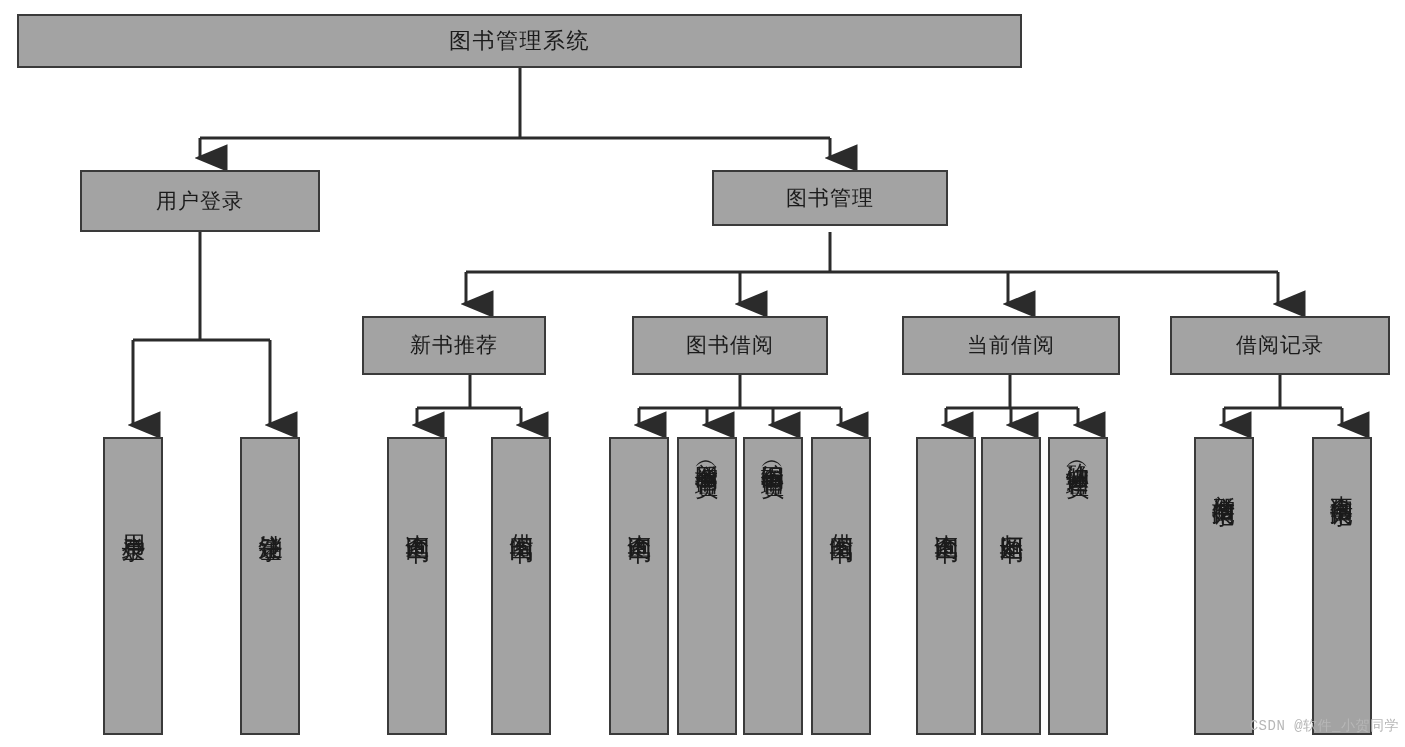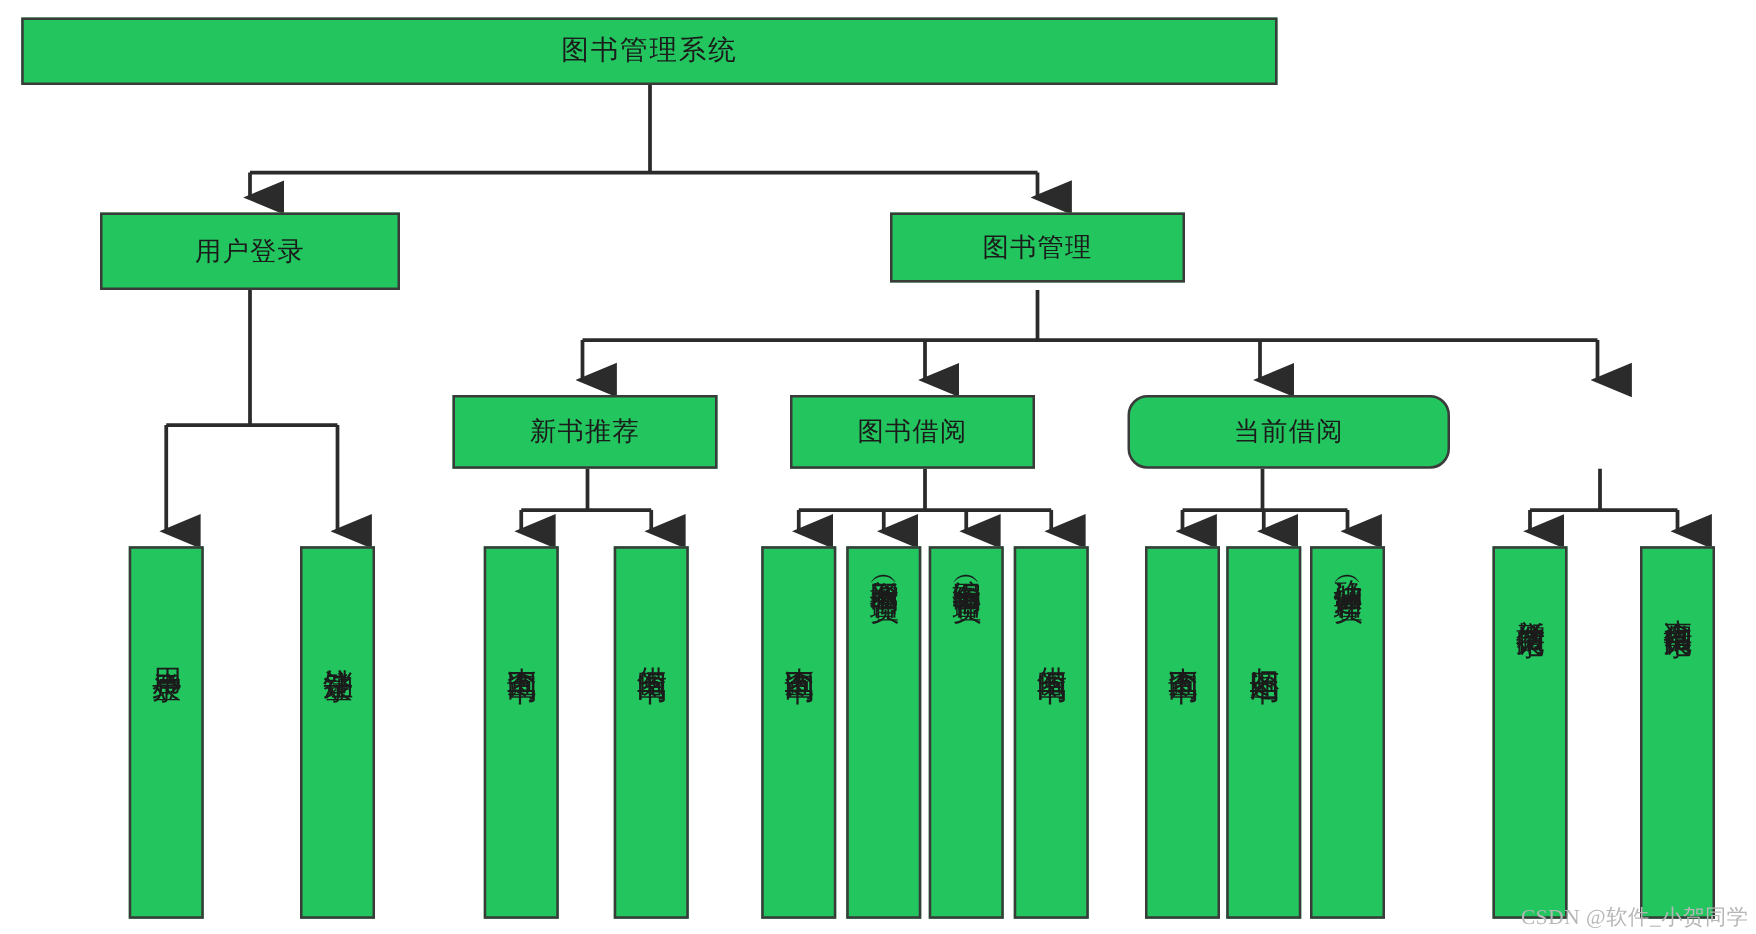--- a/index.html
+++ b/index.html
@@ -9,21 +9,21 @@
     background:#ffffff;
     font-family:"DejaVu Sans","Liberation Sans",sans-serif;
     overflow:hidden;
   }
   #stage{position:relative;width:1405px;height:747px;background:#fff;}
   svg.edges{position:absolute;left:0;top:0;width:1405px;height:747px;pointer-events:none;}
 
   .node{
     position:absolute;
     box-sizing:border-box;
-    background:#22c55e;
+    background:#a3a3a3;
     border:2.5px solid #3a3a3a;
     display:flex;
     align-items:center;
     justify-content:center;
     color:#1b1b1b;
   }
   .node .lbl{
     display:block;
     text-align:center;
     line-height:1.18;
@@ -44,26 +44,26 @@
     text-orientation:upright;
     font-size:24px;
     line-height:1.05;
     letter-spacing:2px;
     white-space:nowrap;
   }
   .node.v.tall .lbl{font-size:23px;}
 
   .watermark{
     position:absolute;
-    right:6px;bottom:2px;
-    font-size:17px;
+    right:6px;bottom:12px;
+    font-size:14px;
     color:#b7b7b7;
     letter-spacing:0.5px;
     white-space:nowrap;
-    font-family:Liberation Serif, serif;
+    font-family:Liberation Mono, monospace;
   }
 </style>
 </head>
 <body>
 
 <div id="stage">
 
   <svg class="edges" viewBox="0 0 1405 747" xmlns="http://www.w3.org/2000/svg">
     <defs>
       <marker id="arr" viewBox="0 0 12 12" refX="6" refY="10" markerWidth="11" markerHeight="11" orient="auto-start-reverse">
@@ -118,28 +118,31 @@
     <span class="lbl">图书管理系统</span>
   </div>
 
   <div class="node h" style="left:80px;top:170px;width:240px;height:62px;">
     <span class="lbl">用户登录</span>
   </div>
   <div class="node h" style="left:712px;top:170px;width:236px;height:56px;">
     <span class="lbl">图书管理</span>
   </div>
 
-  <div class="node h" style="left:362px;top:316px;width:212px;height:59px;">
+  <div class="node h" style="left:362px;top:316px;width:184px;height:59px;">
     <span class="lbl">新书推荐</span>
   </div>
   <div class="node h" style="left:632px;top:316px;width:196px;height:59px;">
     <span class="lbl">图书借阅</span>
   </div>
-  <div class="node h" style="left:902px;top:316px;width:258px;height:59px;border-radius:16px;">
+  <div class="node h" style="left:902px;top:316px;width:218px;height:59px;">
     <span class="lbl">当前借阅</span>
+  </div>
+  <div class="node h" style="left:1170px;top:316px;width:220px;height:59px;">
+    <span class="lbl">借阅记录</span>
   </div>
 
   <div class="node v" style="left:103px;top:437px;width:60px;height:298px;padding-top:76px;">
     <span class="lbl">用户登录</span>
   </div>
   <div class="node v" style="left:240px;top:437px;width:60px;height:298px;padding-top:76px;">
     <span class="lbl">注销登录</span>
   </div>
 
   <div class="node v" style="left:387px;top:437px;width:60px;height:298px;padding-top:76px;">

